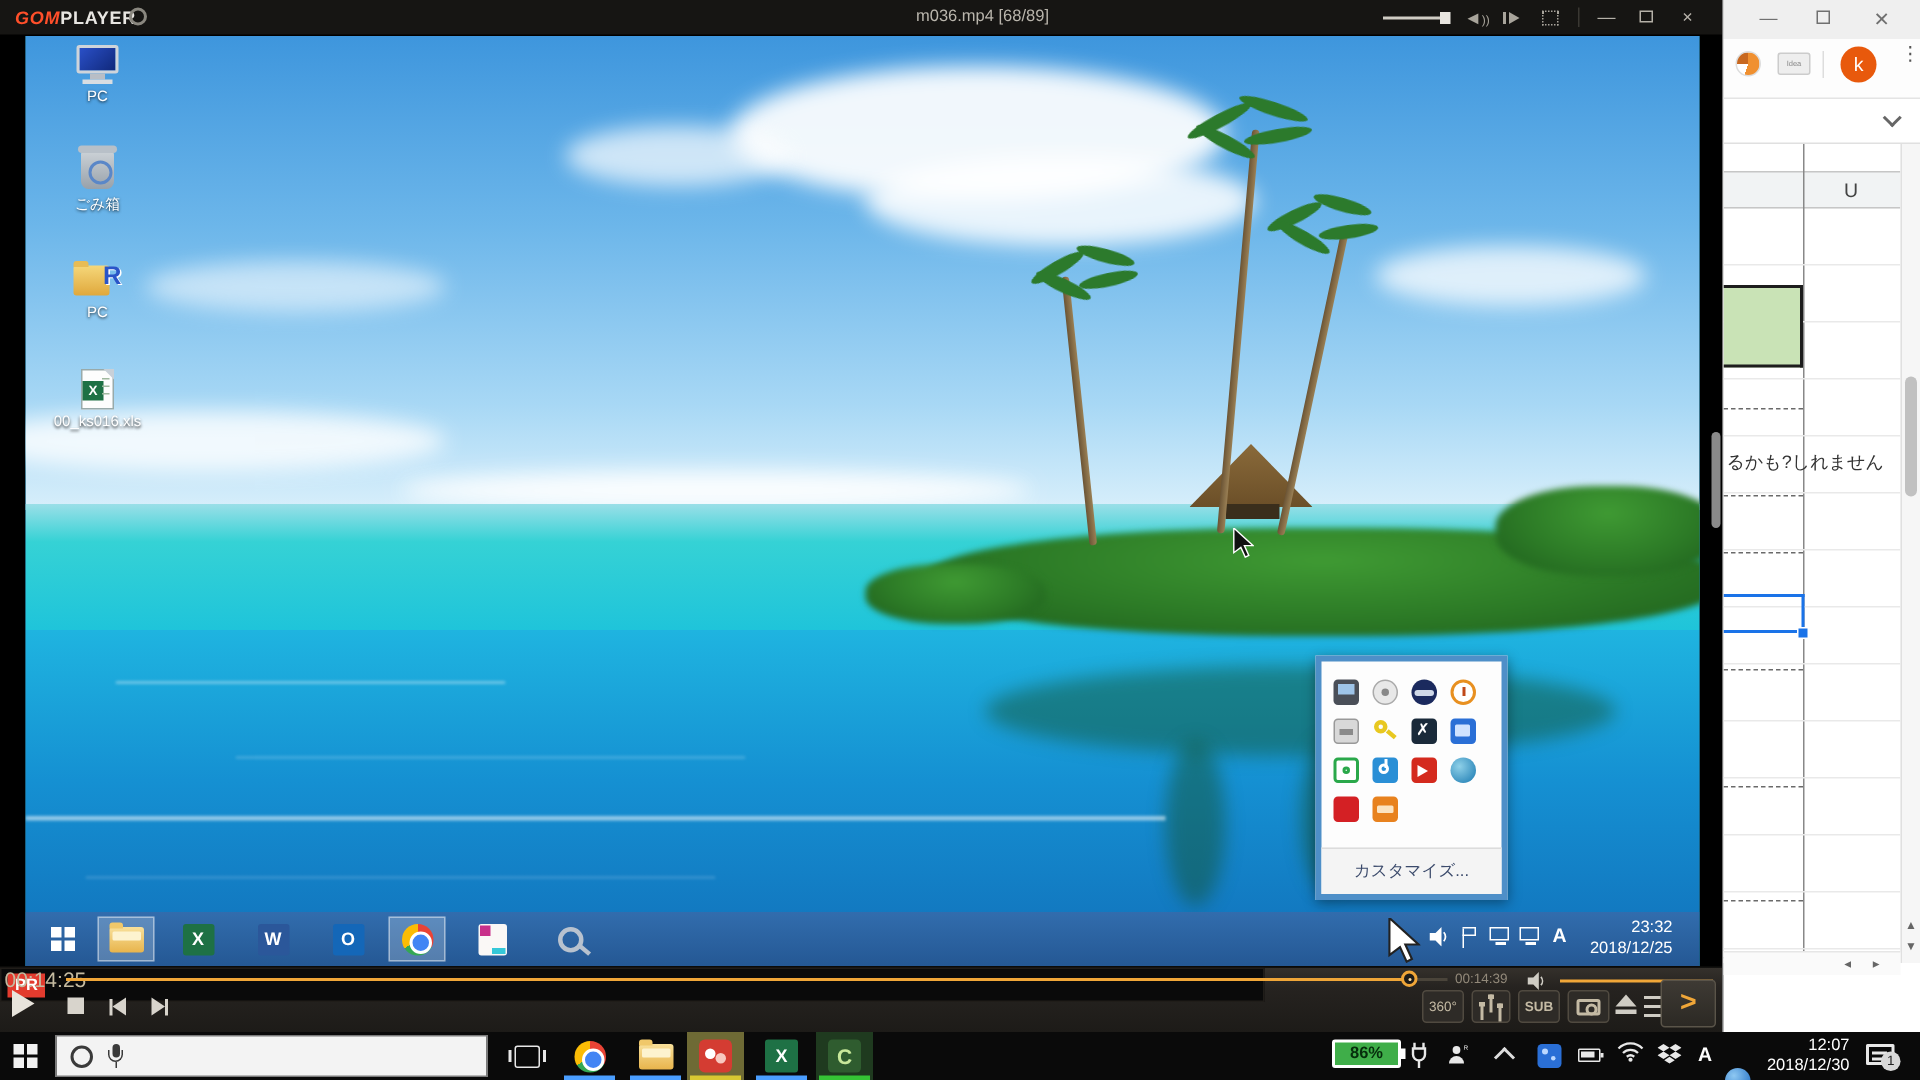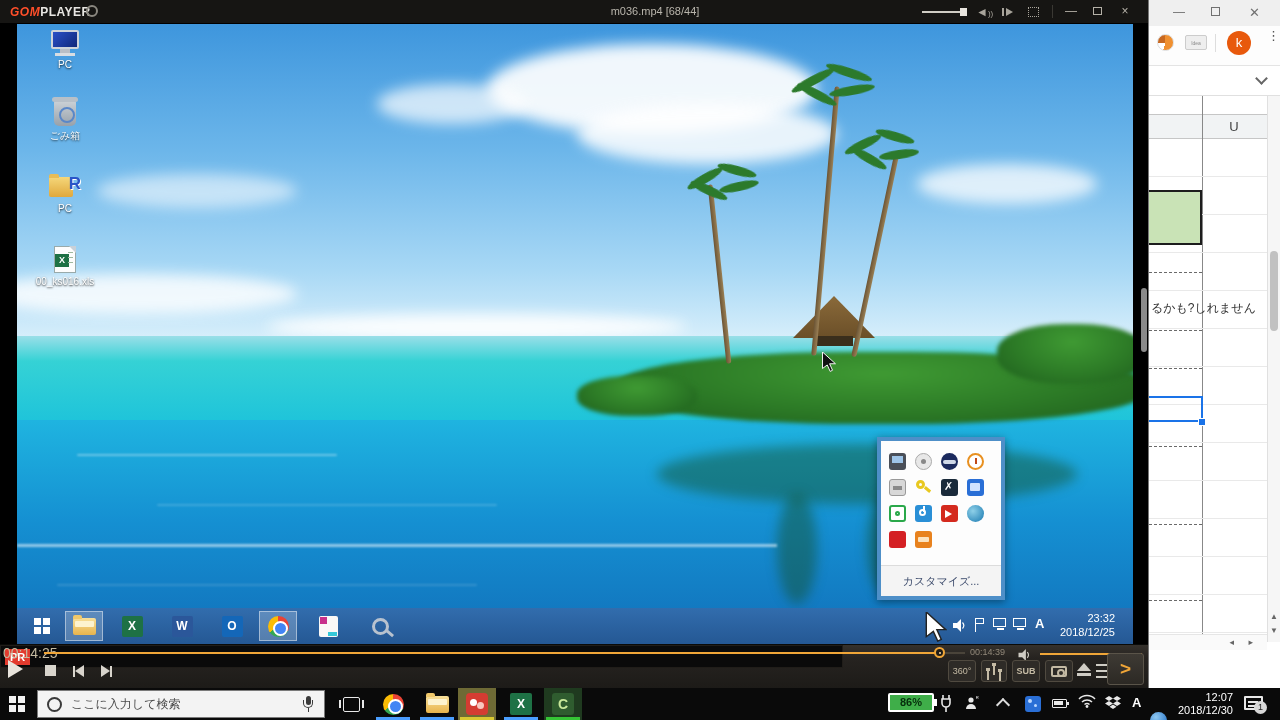--- a/index.html
+++ b/index.html
@@ -195,21 +195,21 @@
 </head>
 <body>
 
 <div id="screen">
 
   <div id="gom" class="abs">
 
     <div id="gom-titlebar" class="abs">
       <div class="abs gom-logo"><span class="g1">GOM</span><span class="g2">PLAYER</span></div>
       <div class="abs gear"></div>
-      <div class="abs gom-title">m036.mp4  [68/44]</div>
+      <div class="abs gom-title">m036.mp4  [68/89]</div>
       <div class="abs volline"></div>
       <div class="abs volknob"></div>
       <div class="abs tb-ico spk-t">◄<span style="font-size:8px">))</span></div>
       <div class="abs abrep-bar"></div>
       <div class="abs abrep"></div>
       <div class="abs fullscr"></div>
       <div class="abs tb-sep"></div>
       <div class="winbtn" style="left:1062px">—</div>
       <div class="winbtn" style="left:1088px"><span class="maxbox"></span></div>
       <div class="winbtn" style="left:1116px">×</div>
@@ -513,21 +513,20 @@
 
   <div id="taskbar" class="abs">
     <div class="tb-start abs">
         <span></span>
         <span></span>
         <span></span>
         <span></span>
       </div>
     <div id="searchbox" class="abs">
       <span class="cort"></span>
-      <span class="searchtxt">ここに入力して検索</span>
       <span class="mic">
           <span class="cap"></span>
           <span class="arc"></span>
           <span class="stm"></span>
         </span>
     </div>
     <div class="tb-app" style="left:332px">
         <span class="taskview"></span>
       </div>
     <div class="tb-app" style="left:374px">

